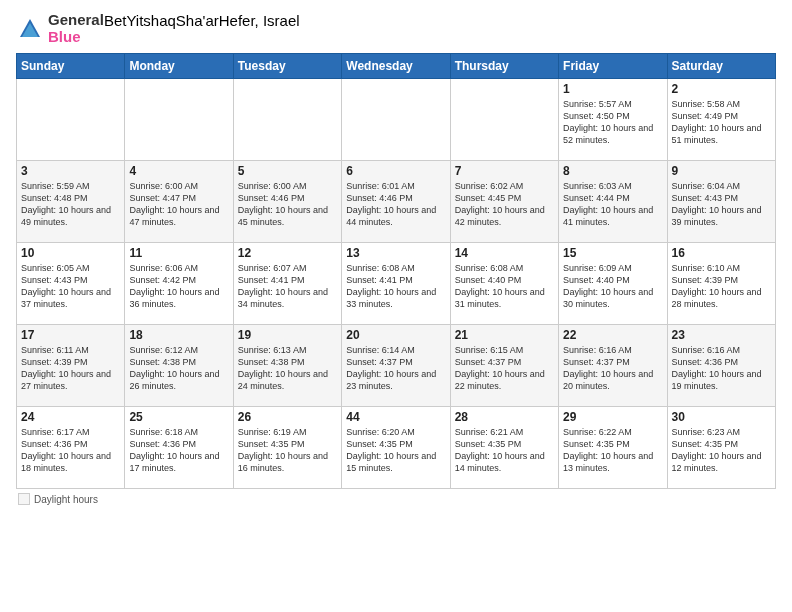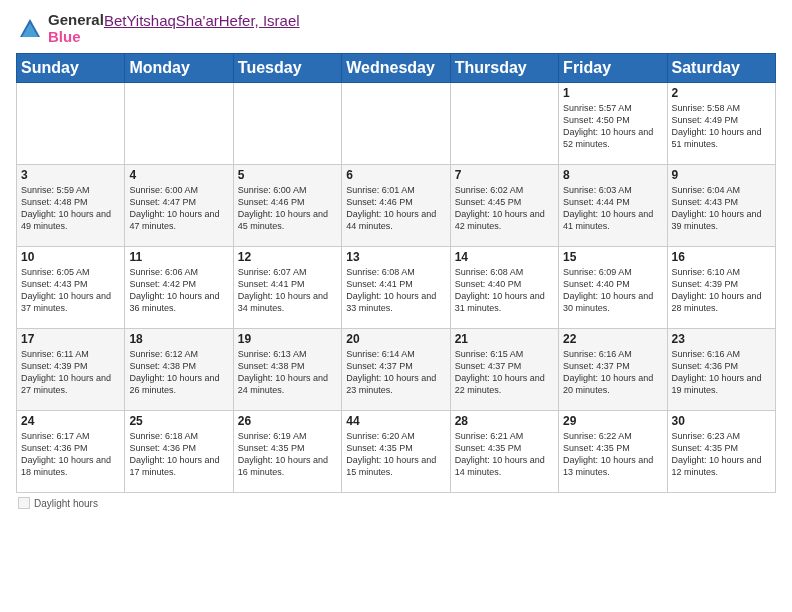--- a/index.html
+++ b/index.html
@@ -48,32 +48,31 @@
       text-align: right;
     }
     .month-year {
       font-size: 32px;
       font-weight: normal;
       color: #222;
       line-height: 1.1;
     }
     .location {
       font-size: 15px;
-      color: #701a75;
-      text-decoration: underline;
+      color: #000000;
     }
     .calendar {
       width: 100%;
       border-collapse: collapse;
       table-layout: fixed;
     }
     .calendar th {
       background: #2a6db5;
       color: #fff;
-      font-size: 16px;
+      font-size: 12px;
       font-weight: bold;
       padding: 5px 4px;
       text-align: left;
       border: 1px solid #1a5a9a;
     }
     .calendar td {
       vertical-align: top;
       border: 1px solid #ccc;
       padding: 3px 4px;
       font-size: 9.5px;

